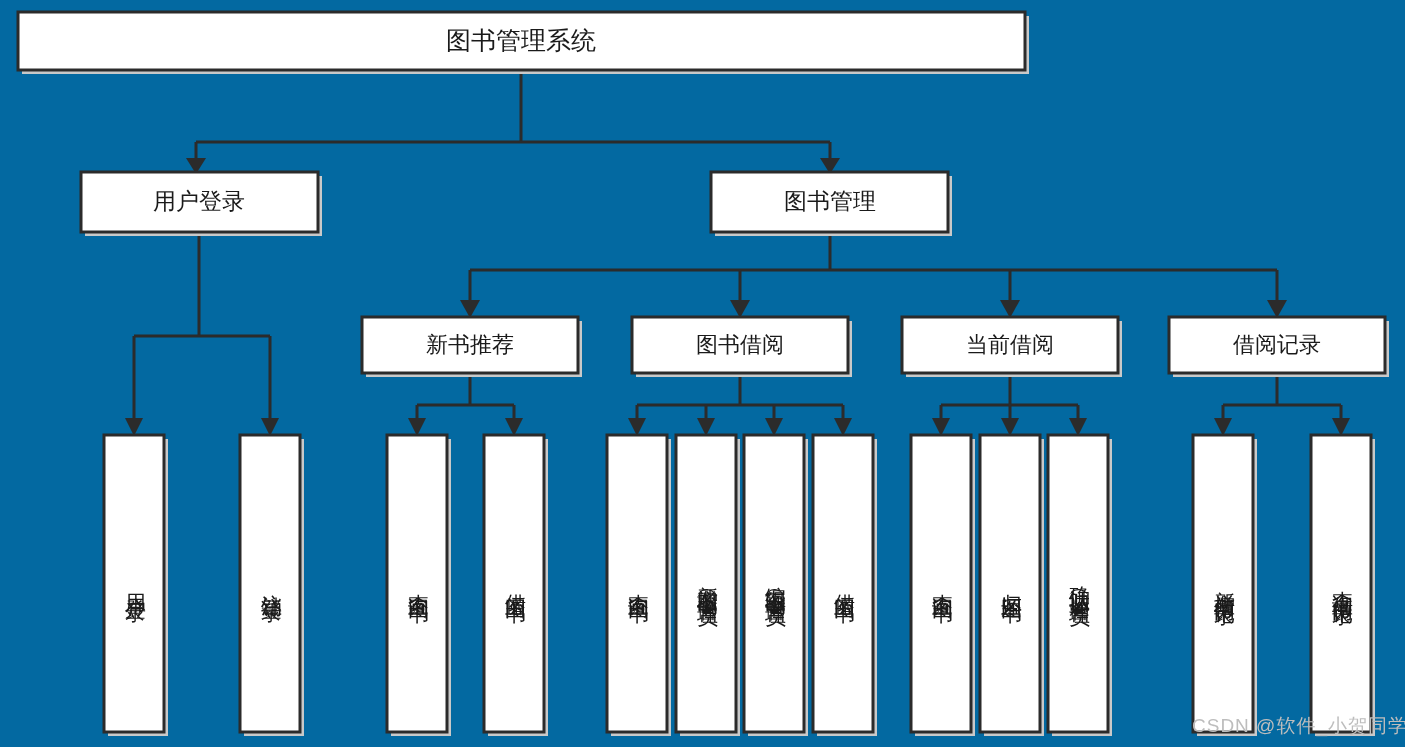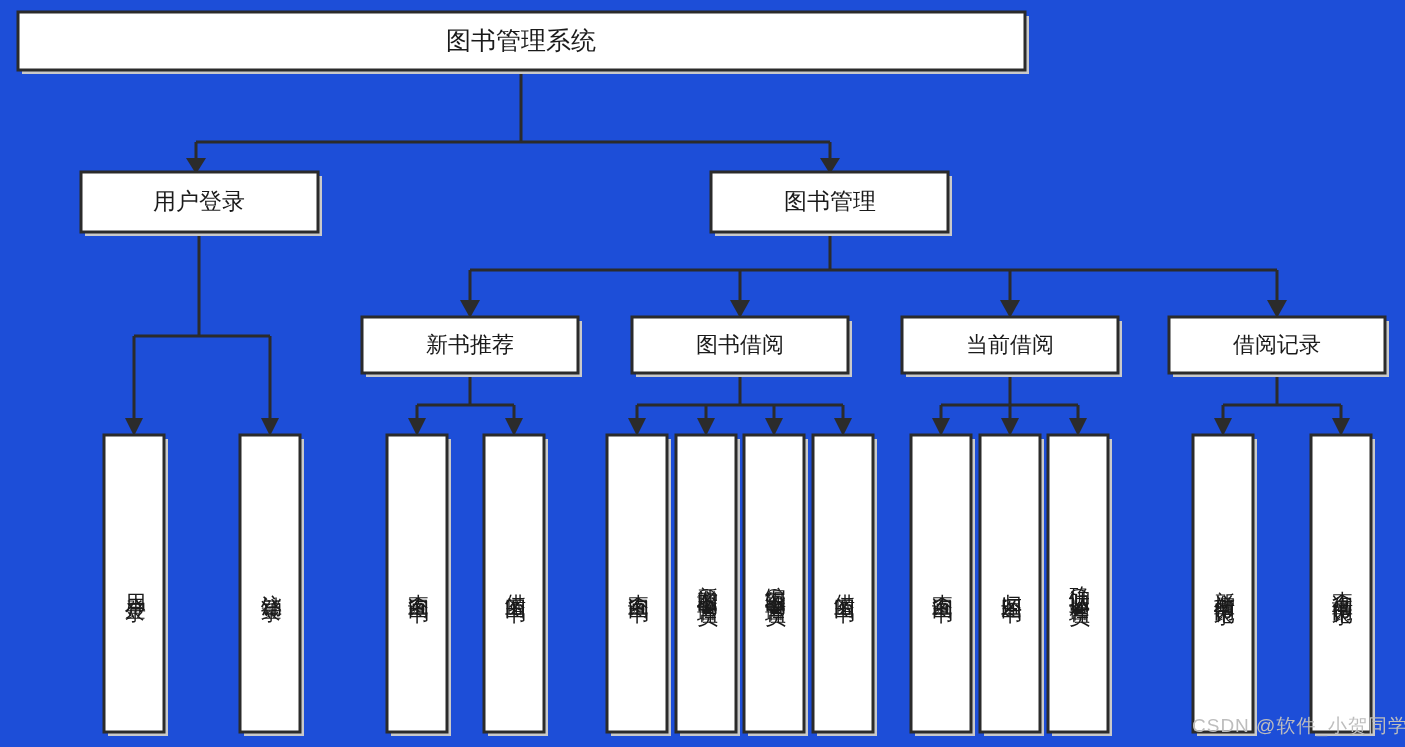--- a/index.html
+++ b/index.html
@@ -1,20 +1,20 @@
 <!DOCTYPE html>
 <html><head>
 <meta charset="utf-8">
 <style>
   html,body{margin:0;padding:0;background:#ffffff;}
   body{
     width:1405px;height:747px;overflow:hidden;
     font-family:"Liberation Sans","DejaVu Sans",sans-serif;
   }
-  #diagram-root{position:relative;width:1405px;height:747px;background:#1d4ed8;}
+  #diagram-root{position:relative;width:1405px;height:747px;background:#0369a1;}
   svg#tree-svg{position:absolute;left:0;top:0;width:1405px;height:747px;display:block;}
   .node-box{fill:#ffffff;stroke:#2b2b2b;stroke-width:3;}
   .node-shadow{fill:#c9c9c9;}
   .connector{stroke:#2b2b2b;stroke-width:3;fill:none;stroke-linecap:butt;}
   .arrow-head{fill:#2b2b2b;stroke:none;}
   .node-label{
     font-family:"Liberation Sans","DejaVu Sans",sans-serif;
     fill:#1a1a1a;text-anchor:middle;dominant-baseline:middle;
   }
   .label-root{font-size:25px;}

